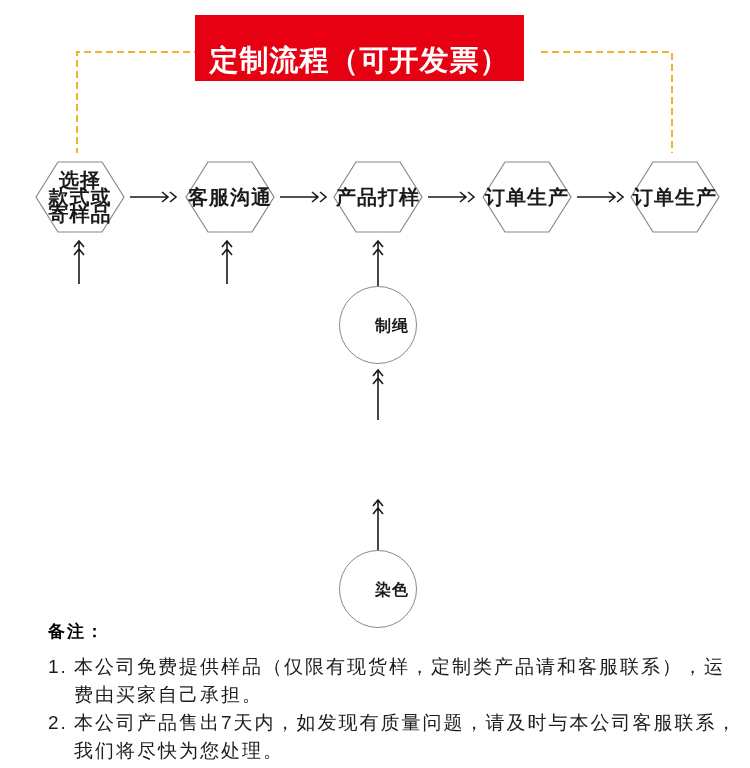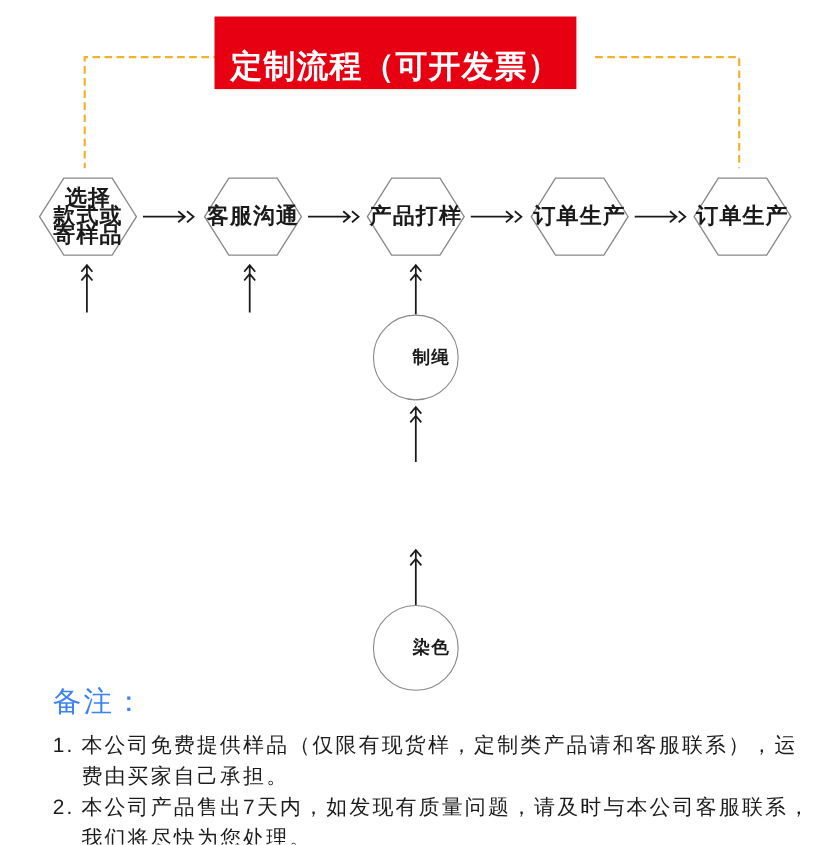--- a/index.html
+++ b/index.html
@@ -70,23 +70,23 @@
   }
   .circle .shape-label { font-size: 15px; line-height: 21px; }
   .c3 .shape-label, .c4 .shape-label, .c5 .shape-label { font-size: 16px; margin-left: 28px; }
   .remarks {
     position: absolute;
     left: 48px; top: 620px;
     width: 694px;
     color: #1c1c1c;
   }
   .remarks-heading {
-    color: #3b82f6;
-    font-weight: normal;
-    font-size: 26px;
+    color: #000000;
+    font-weight: bold;
+    font-size: 17px;
     letter-spacing: 2px;
     margin-bottom: 10px;
   }
   .remark-item {
     display: flex;
     font-size: 19px;
     line-height: 28px;
     letter-spacing: 2px;
   }
   .remark-num { flex: 0 0 26px; }

